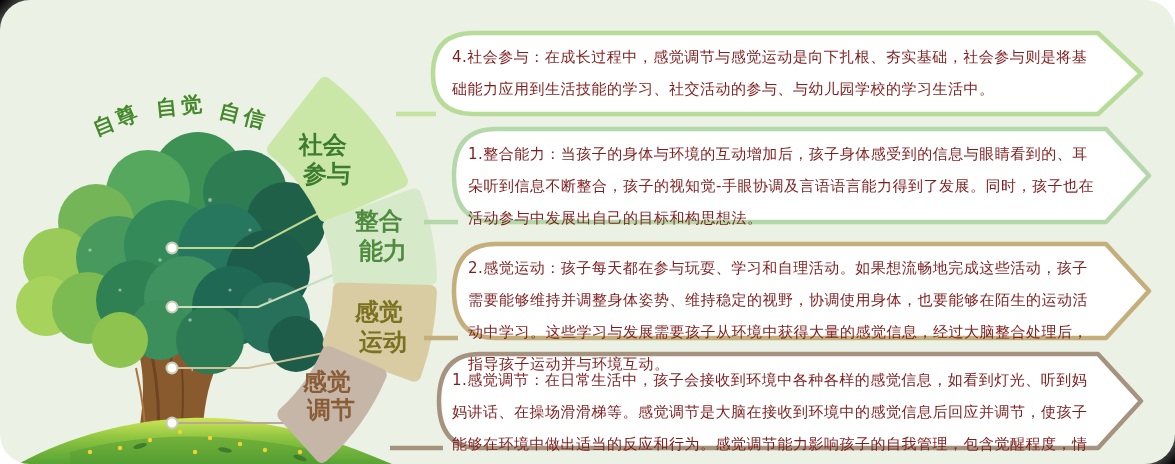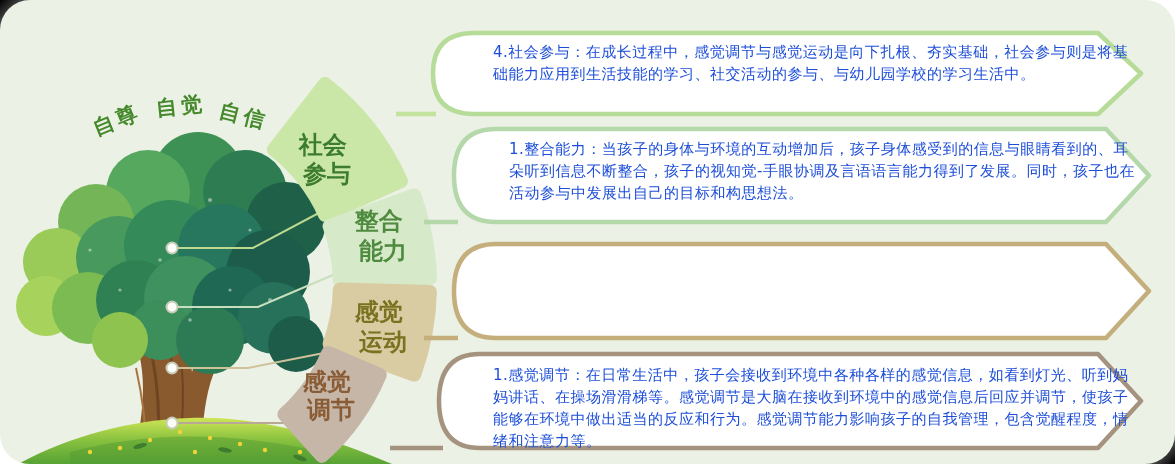--- a/index.html
+++ b/index.html
@@ -19,22 +19,22 @@
   .motto-word{
     position:absolute;
     font-weight:bold;font-size:21px;letter-spacing:4px;
     color:#45892c;white-space:nowrap;
   }
   #motto-1{left:92px;top:106px;transform:rotate(-22deg);}
   #motto-2{left:156px;top:92px;transform:rotate(-6deg);}
   #motto-3{left:219px;top:102px;transform:rotate(14deg);}
   .card-text{
     position:absolute;
-    font-size:15px;line-height:22px;color:#1d4ed8;
-    letter-spacing:0.5px;text-align:left;margin-left:41px;
+    font-size:15px;line-height:32px;color:#7f1d1d;
+    letter-spacing:0.5px;text-align:left;
   }
   #card-text-4{left:452px;top:41px;width:645px;}
   #card-text-3{left:468px;top:138px;width:633px;}
   #card-text-2{left:468px;top:252px;width:633px;}
   #card-text-1{left:452px;top:364px;width:640px;}
   .seg-label{font-weight:bold;font-size:24px;}
 </style>
 </head>
 <body>
 
@@ -162,15 +162,16 @@
       <path d="M 480,354 L 1098,354 L 1141,401 L 1098,448 L 480,448 Q 439,448 439,401 Q 439,354 480,354 Z" stroke="#a5937f"></path>
     </g>
   </svg>
 
   <span class="motto-word" id="motto-1">自尊</span>
   <span class="motto-word" id="motto-2">自觉</span>
   <span class="motto-word" id="motto-3">自信</span>
 
   <div class="card-text" id="card-text-4">4.社会参与：在成长过程中，感觉调节与感觉运动是向下扎根、夯实基础，社会参与则是将基础能力应用到生活技能的学习、社交活动的参与、与幼儿园学校的学习生活中。</div>
   <div class="card-text" id="card-text-3">1.整合能力：当孩子的身体与环境的互动增加后，孩子身体感受到的信息与眼睛看到的、耳朵听到信息不断整合，孩子的视知觉-手眼协调及言语语言能力得到了发展。同时，孩子也在活动参与中发展出自己的目标和构思想法。</div>
+  <div class="card-text" id="card-text-2">2.感觉运动：孩子每天都在参与玩耍、学习和自理活动。如果想流畅地完成这些活动，孩子需要能够维持并调整身体姿势、维持稳定的视野，协调使用身体，也要能够在陌生的运动活动中学习。这些学习与发展需要孩子从环境中获得大量的感觉信息，经过大脑整合处理后，指导孩子运动并与环境互动。</div>
   <div class="card-text" id="card-text-1">1.感觉调节：在日常生活中，孩子会接收到环境中各种各样的感觉信息，如看到灯光、听到妈妈讲话、在操场滑滑梯等。感觉调节是大脑在接收到环境中的感觉信息后回应并调节，使孩子能够在环境中做出适当的反应和行为。感觉调节能力影响孩子的自我管理，包含觉醒程度，情绪和注意力等。</div>
 
 </div>
 
 </body></html>

